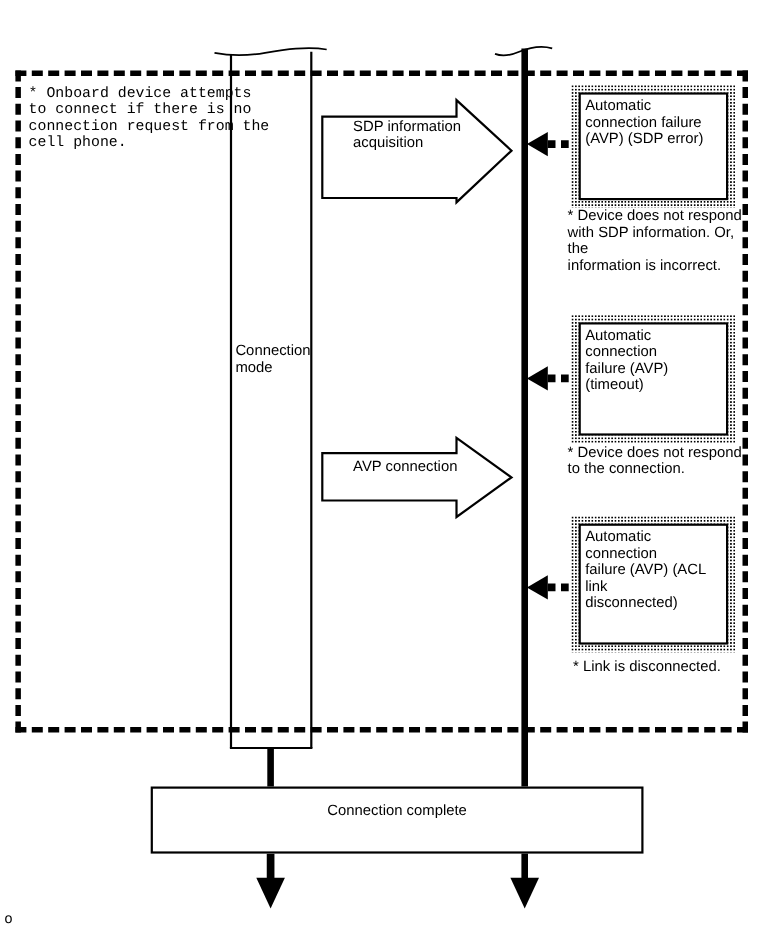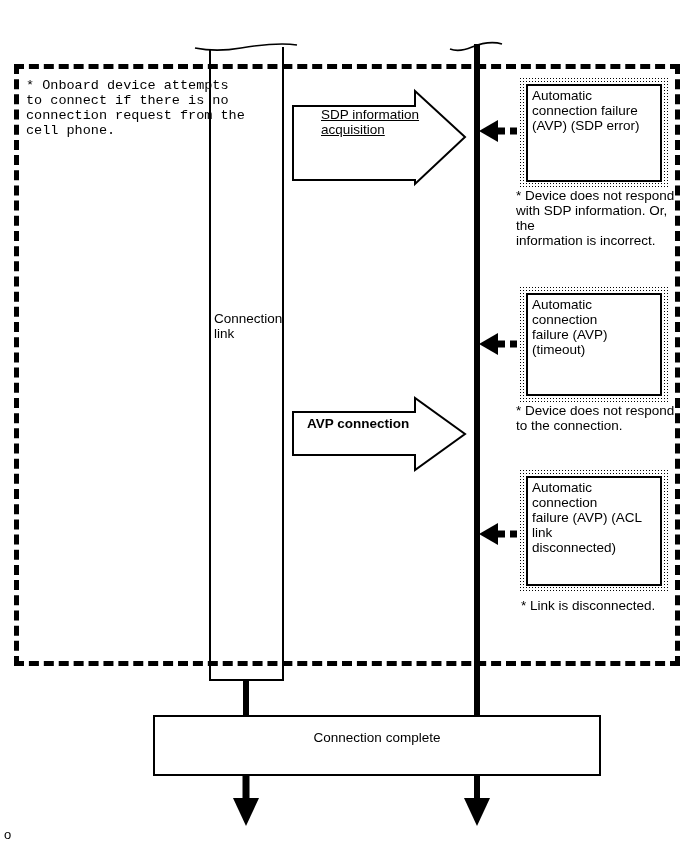--- a/index.html
+++ b/index.html
@@ -21,26 +21,26 @@
   }
   .failure-inner{
     box-sizing:border-box;width:100%;height:100%;background:#fff;
     border:2px solid #000;padding:2px 4px;
   }
   #fb1{left:519px;top:77px;width:150px;height:112px;}
   #fb2{left:519px;top:286px;width:150px;height:117px;}
   #fb3{left:519px;top:469px;width:150px;height:124px;}
   #complete-box{
     left:137px;top:715px;width:448px;height:61px;box-sizing:border-box;
-    border:2px solid #000;background:#fff;text-align:center;padding-top:11px;margin-left:16px;
+    border:2px solid #000;background:#fff;text-align:center;padding-top:11px;
   }
   #onboard-note{left:26px;top:78px;font-family:Liberation Mono, monospace;}
   #connection-mode-label{left:214px;top:311px;}
-  #sdp-label{left:321px;top:107px;text-decoration:underline;}
-  #avp-label{left:307px;top:416px;font-weight:bold;}
+  #sdp-label{left:321px;top:107px;}
+  #avp-label{left:321px;top:416px;}
   #note-1{left:516px;top:188px;}
   #note-2{left:516px;top:403px;}
   #note-3{left:521px;top:598px;text-align:center;}
   #page-mark{left:4px;top:828px;font-size:13px;line-height:13px;}
 </style>
 </head>
 <body>
 
 <div id="stage">
 
@@ -110,21 +110,21 @@
 
   <div id="complete-box" class="abs">
     <span class="txt">Connection complete</span>
   </div>
 
   <div id="onboard-note" class="abs txt">* Onboard device attempts
 to connect if there is no
 connection request from the
 cell phone.</div>
   <div id="connection-mode-label" class="abs txt">Connection
-link</div>
+mode</div>
   <div id="sdp-label" class="abs txt">SDP information
 acquisition</div>
   <div id="avp-label" class="abs txt">AVP connection</div>
   <div id="note-1" class="abs txt">* Device does not respond
 with SDP information. Or, the
 information is incorrect.</div>
   <div id="note-2" class="abs txt">* Device does not respond
 to the connection.</div>
   <div id="note-3" class="abs txt">* Link is disconnected.</div>
   <div id="page-mark" class="abs">o</div>

